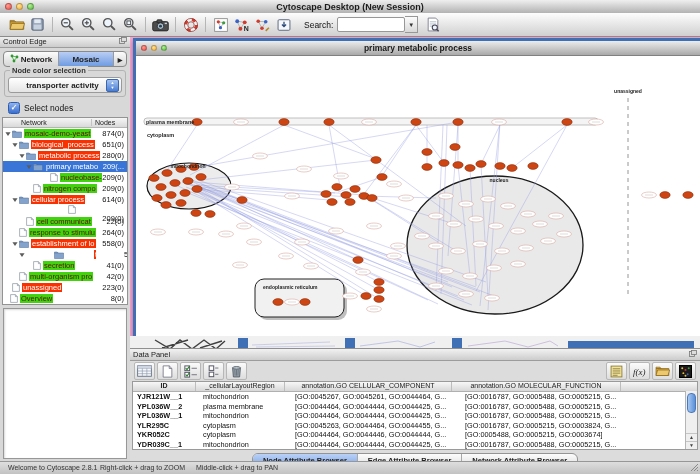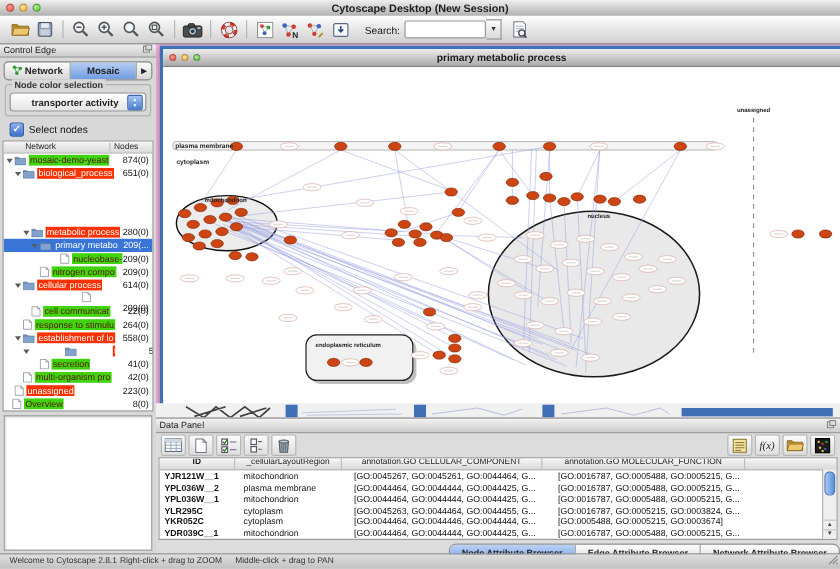--- a/index.html
+++ b/index.html
@@ -102,21 +102,21 @@
   .c0{width:62px;font-weight:bold}
   .c1{width:88px}
   .c2{width:166px}
   .c3{width:168px}
   .dt-scroll{position:absolute;right:0;top:9px;bottom:0;width:11px;background:#efefef;
     border-left:1px solid #b5b5b5}
   .dt-thumb{position:absolute;left:1px;right:1px;top:2px;height:18px;border-radius:4px;
     background:linear-gradient(90deg,#a6c8f2,#5b8fd8);border:1px solid #4a78bd}
   .dt-arrows{position:absolute;left:0;right:0;bottom:0;font-size:5px;color:#444;text-align:center;line-height:7px}
   .dt-arrows div{border-top:1px solid #c5c5c5}
-  .atabs-row{display:flex;justify-content:flex-end;margin-top:3px}
+  .atabs-row{display:flex;justify-content:center;margin-top:3px}
   .atabs{display:flex;border:1px solid #949494;border-radius:6px;overflow:hidden;height:12px;
     background:linear-gradient(#fcfcfc,#e0e0e0);font-size:7.5px;font-weight:bold;color:#222}
   .atab{display:flex;align-items:center;padding:0 10px;border-right:1px solid #a8a8a8;white-space:nowrap}
   .atab:last-child{border-right:none}
   .atab.active{background:linear-gradient(#bad1f6,#7fa8e8)}
   
   .statusbar{position:absolute;left:0;right:0;bottom:0;height:12px;
     background:linear-gradient(#dedede,#c2c2c2);border-top:1px solid #979797;
     font-size:7px;color:#333}
   .sbitem{position:absolute;top:2px;white-space:nowrap}
@@ -316,21 +316,21 @@
           </span>
           <span class="ticon">
             <svg width="10" height="8" viewBox="0 0 10 8">
               <path d="M0.5 2 L0.5 1 L3.2 1 L4.2 2 Z" fill="#a6bedd" stroke="#4a6a94" stroke-width="0.5"></path>
               <path d="M0.5 2 L9.5 2 L9.5 7.5 L0.5 7.5 Z" fill="#84a3cc" stroke="#4a6a94" stroke-width="0.5"></path>
             </svg>
           </span>
           <span class="tlabel hl-red">biological_process</span>
           <span class="tcount">651(0)</span>
         </div>
-        <div class="trow" style="padding-left: 16px; margin-top: 38px;">
+        <div class="trow" style="padding-left: 16px;">
           <span class="texp">
             <svg width="6" height="6" viewBox="0 0 7 6">
               <path d="M0.5 1 L6.5 1 L3.5 5.3 Z" fill="#5c5c5c"></path>
             </svg>
           </span>
           <span class="ticon">
             <svg width="10" height="8" viewBox="0 0 10 8">
               <path d="M0.5 2 L0.5 1 L3.2 1 L4.2 2 Z" fill="#a6bedd" stroke="#4a6a94" stroke-width="0.5"></path>
               <path d="M0.5 2 L9.5 2 L9.5 7.5 L0.5 7.5 Z" fill="#84a3cc" stroke="#4a6a94" stroke-width="0.5"></path>
             </svg>

